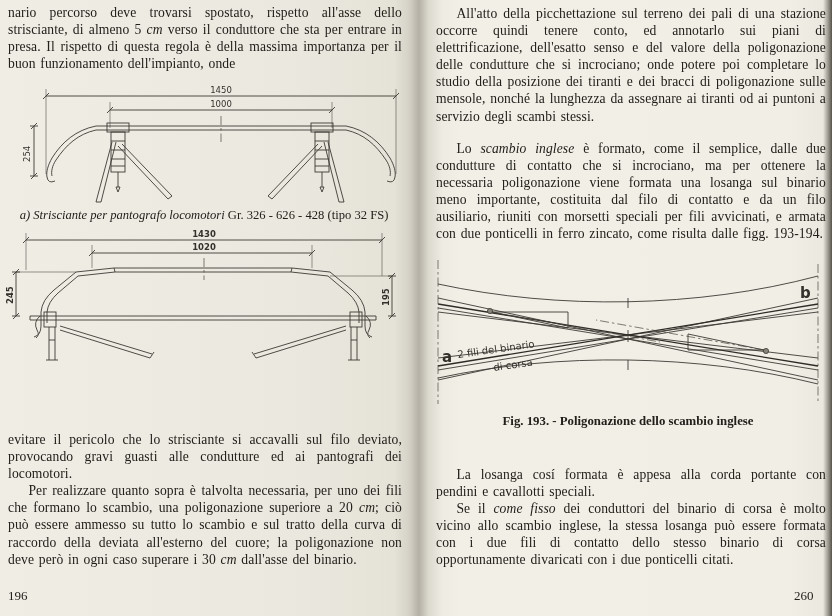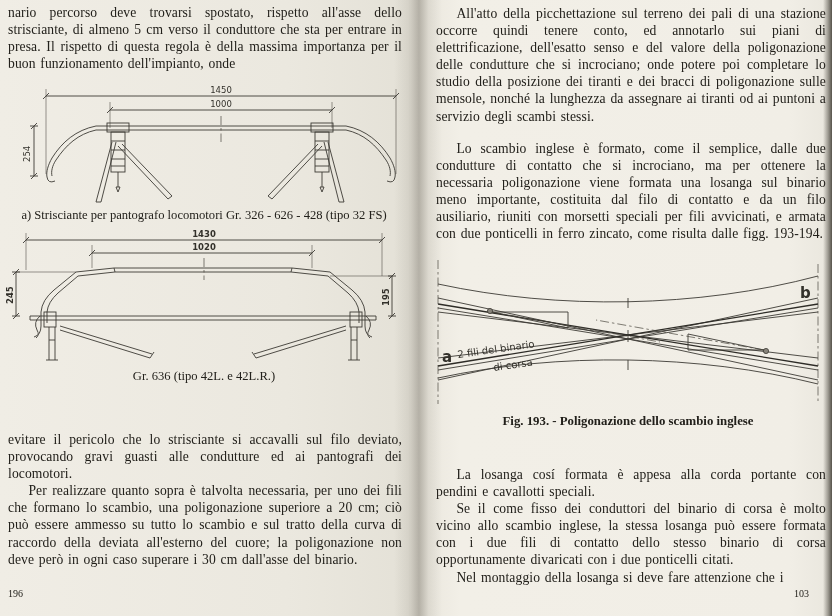--- a/index.html
+++ b/index.html
@@ -20,24 +20,24 @@
   .edge-shadow{
     position:absolute;right:0;top:0;width:9px;height:616px;pointer-events:none;
     background:linear-gradient(90deg,rgba(70,66,58,0) 0%,rgba(70,66,58,0.45) 55%,#55524a 100%);
   }
   .blk{position:absolute;}
   p.body-text{
     margin:0;font-size:13.6px;line-height:17.1px;text-align:justify;
     letter-spacing:0.1px;word-spacing:1.2px;
   }
   p.ind{text-indent:1.5em;}
-  .it{}
+  .it{font-style:italic;}
   .cap{font-size:12.6px;line-height:15px;text-align:center;margin:0;}
   .figcap{font-size:12.8px;text-align:center;margin:0;}
-  .pagenum{font-size:10px;}
+  .pagenum{font-size:13px;}
   svg{display:block;}
   svg .ln{stroke:#3c3a34;stroke-width:0.9;fill:none;}
   svg .thin{stroke:#55524a;stroke-width:0.6;fill:none;}
   svg .bold{stroke:#2e2c27;stroke-width:1.3;fill:none;}
   svg .dash{stroke:#4a473f;stroke-width:0.7;fill:none;stroke-dasharray:9 3 2.5 3;}
   svg text{font-family:"DejaVu Sans","Liberation Sans",sans-serif;fill:#33312b;}
   svg text.dim{font-size:8.5px;}
   svg text.figlabel{font-size:15px;font-weight:bold;}
   svg text.ann{font-size:10px;}
 </style>
@@ -182,21 +182,20 @@
           <line class="ln" x1="355" y1="97" x2="355" y2="130"></line>
         <line class="ln" x1="349" y1="110" x2="355" y2="110"></line>
         <line class="ln" x1="346" y1="130" x2="358" y2="130"></line>
         <line class="ln" x1="344" y1="96" x2="252" y2="124"></line>
           <line class="ln" x1="344" y1="100" x2="254" y2="128"></line>
         <line class="ln" x1="254" y1="128" x2="250" y2="122"></line>
       </svg>
     </div>
 
     <div class="blk" style="left:4px;top:369px;width:400px;">
-      <p class="cap"><span>Gr. 636 (tipo 42L. e 42L.R.)</span></p>
     </div>
 
 
     <div class="blk" style="left:8px;top:431px;width:394px;">
       <p class="body-text">evitare il pericolo che lo strisciante si accavalli sul filo deviato, provocando gravi guasti alle condutture ed ai pantografi dei locomotori.</p>
       <p class="body-text ind"><span>Per realizzare quanto sopra è talvolta necessaria, per uno dei fili che formano lo scambio, una poligonazione superiore a 20 </span><span class="it">cm</span><span>; ciò può essere ammesso su tutto lo scambio e sul tratto della curva di raccordo della deviata all'esterno del cuore; la poligonazione non deve però in ogni caso superare i 30 </span><span class="it">cm</span><span> dall'asse del binario.</span></p>
     </div>
 
     <div class="pagenum blk" style="left:8px;top:588px;">196</div>
   </div>
@@ -246,21 +245,20 @@
         <text class="ann" transform="translate(30,104) rotate(-8)">2 fili del binario</text>
         <text class="ann" transform="translate(66,117) rotate(-8)">di corsa</text>
       </svg>
     </div>
 
     <p class="figcap blk" style="left:18px;top:414px;width:400px;font-weight:bold;">Fig. 193. - Poligonazione dello scambio inglese</p>
 
     <div class="blk" style="left:26px;top:466px;width:390px;">
       <p class="body-text ind">La losanga cosí formata è appesa alla corda portante con pendini e cavallotti speciali.</p>
       <p class="body-text ind"><span>Se il </span><span class="it">come fisso</span><span> dei conduttori del binario di corsa è molto vicino allo scambio inglese, la stessa losanga può essere formata con i due fili di contatto dello stesso binario di corsa opportunamente divaricati con i due ponticelli citati.</span></p>
-      <p class="body-text ind">Nel montaggio della losanga si deve fare attenzione che i</p>
-    </div>
-
-    <div class="pagenum blk" style="left:384px;top:588px;">103</div>
+    </div>
+
+    <div class="pagenum blk" style="left:384px;top:588px;">260</div>
   </div>
 
   <div class="gutter-shadow"></div>
   <div class="edge-shadow"></div>
 </div>
 
 </body></html>

